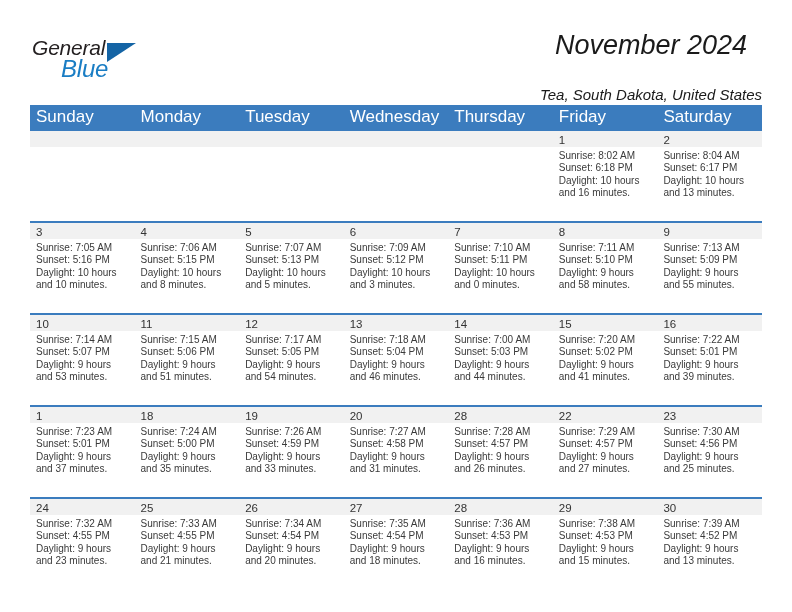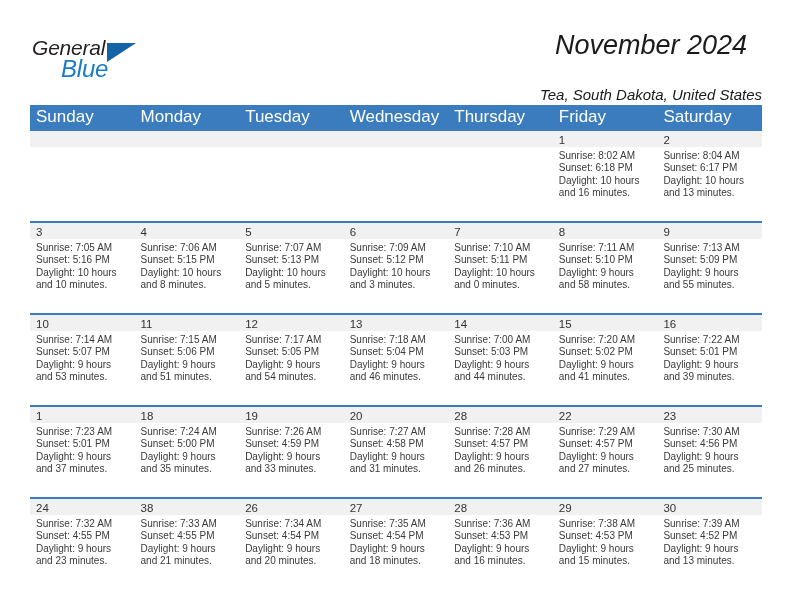--- a/index.html
+++ b/index.html
@@ -501,21 +501,21 @@
               <div class="cell-body">
                 <div>Sunrise: 7:32 AM</div>
                 <div>Sunset: 4:55 PM</div>
                 <div>Daylight: 9 hours</div>
                 <div>and 23 minutes.</div>
               </div>
             </div>
           </td>
           <td>
             <div class="cell">
-              <div class="daynum-band">38</div>
+              <div class="daynum-band">25</div>
               <div class="cell-body">
                 <div>Sunrise: 7:33 AM</div>
                 <div>Sunset: 4:55 PM</div>
                 <div>Daylight: 9 hours</div>
                 <div>and 21 minutes.</div>
               </div>
             </div>
           </td>
           <td>
             <div class="cell">

